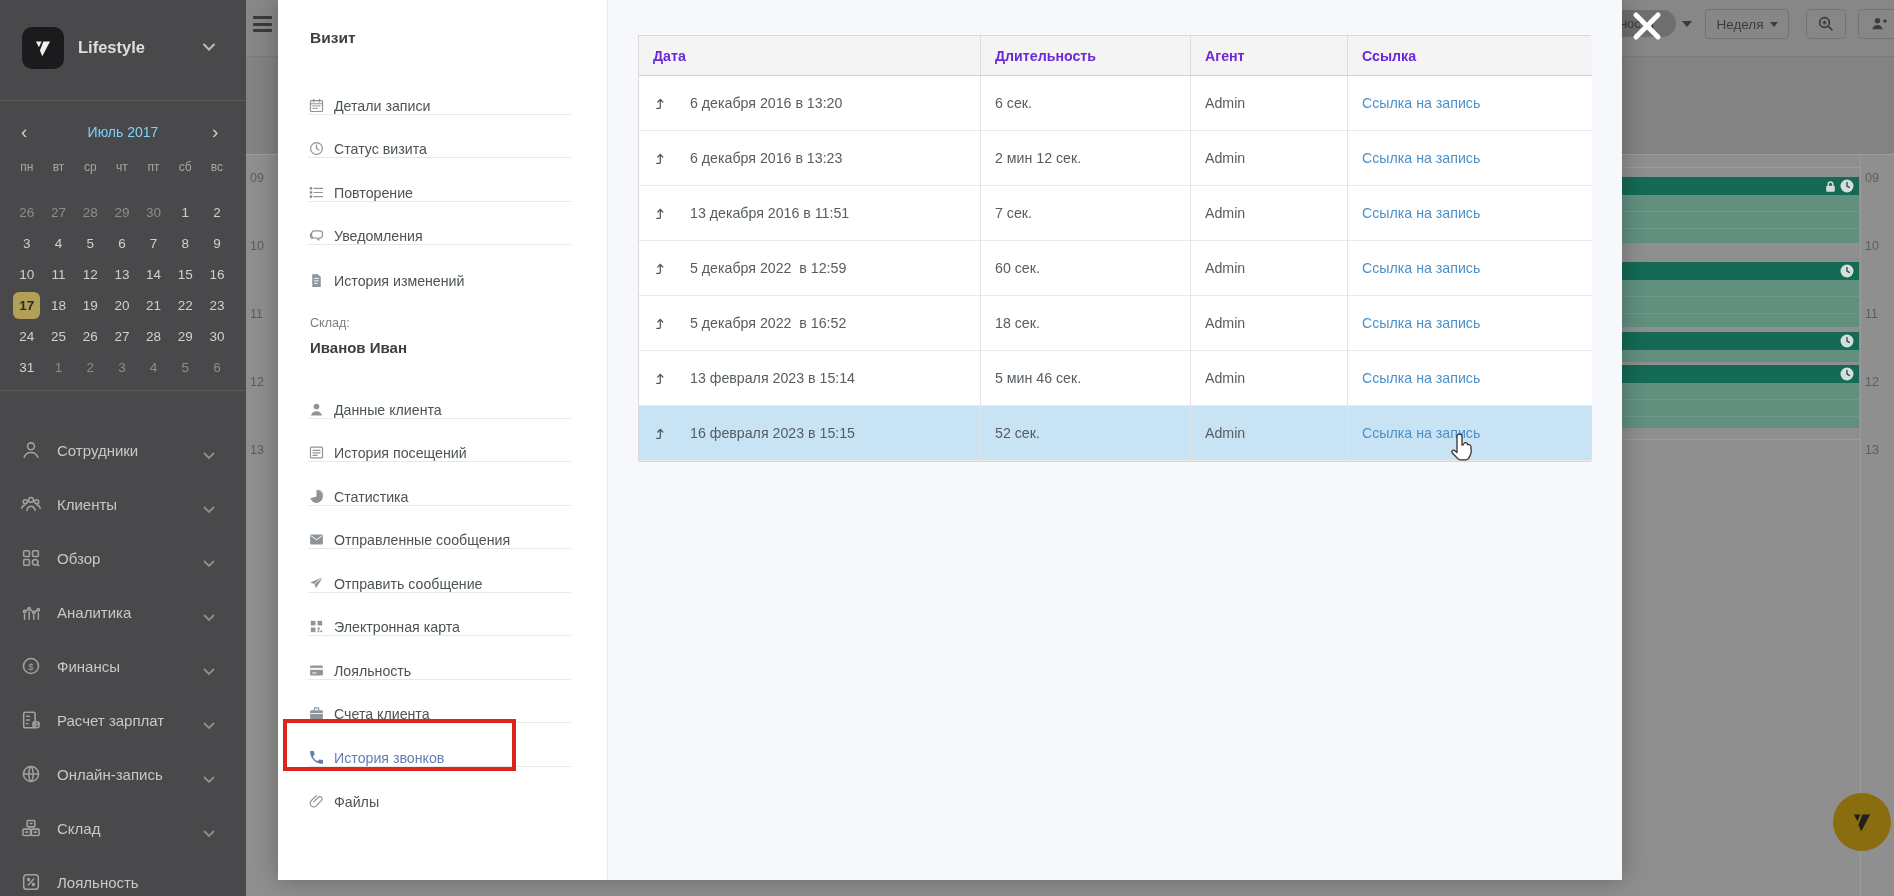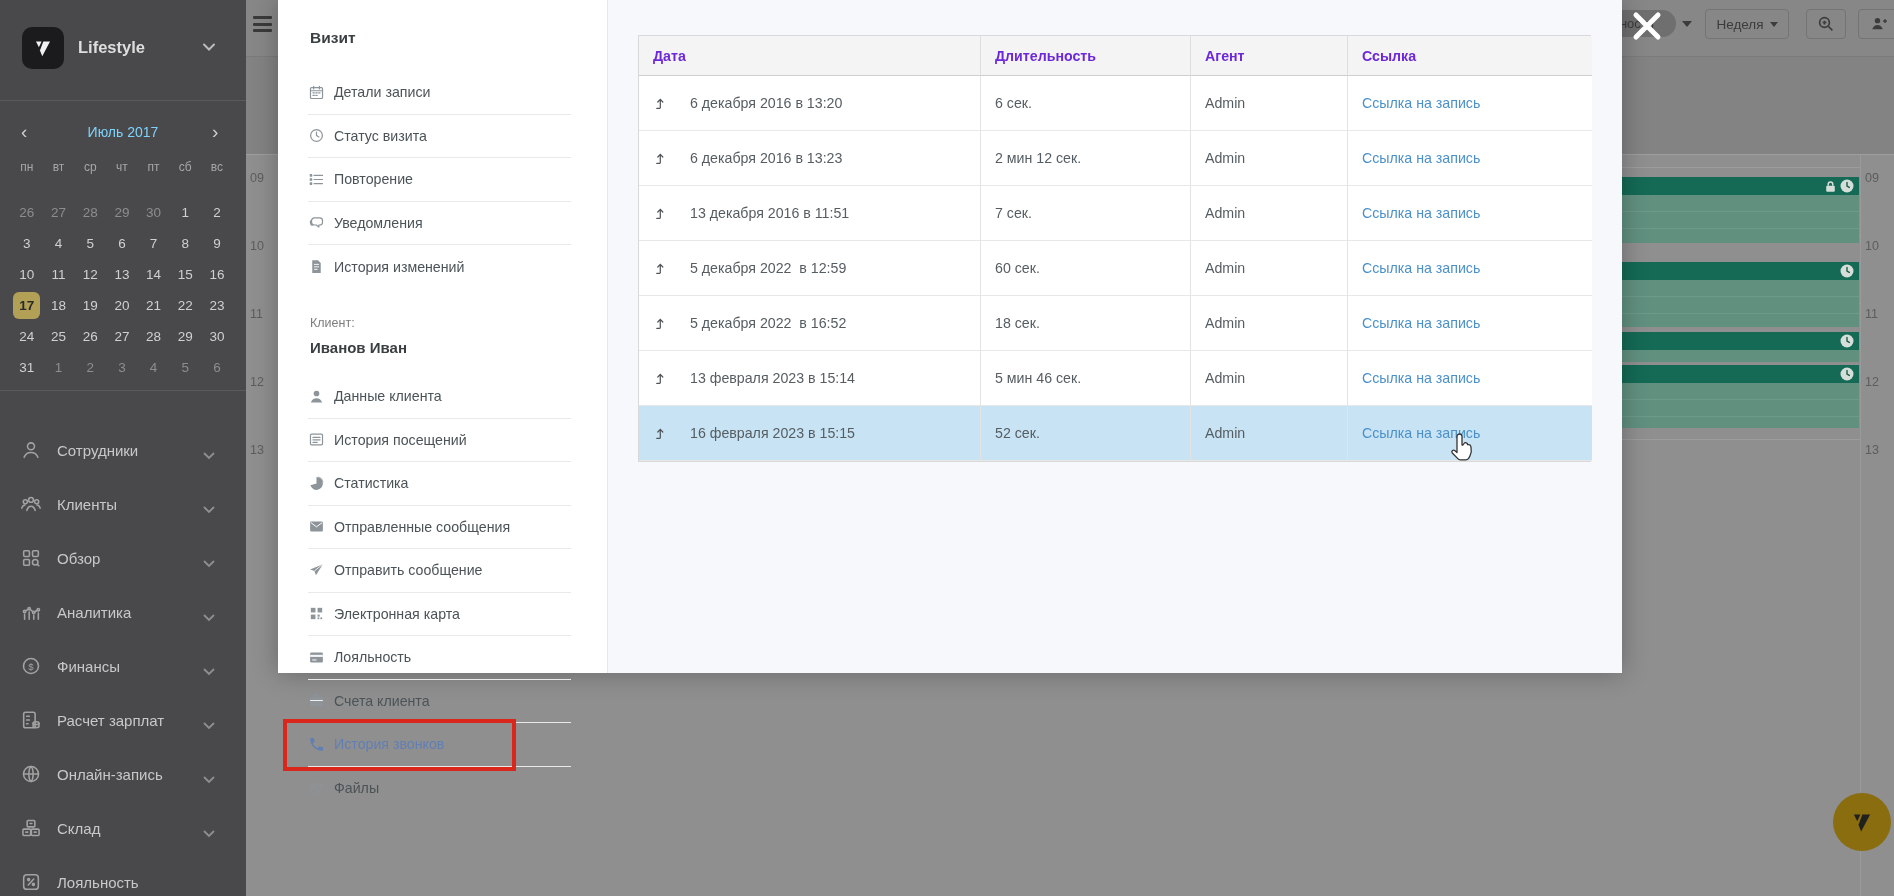--- a/index.html
+++ b/index.html
@@ -55,27 +55,27 @@
   .week-row .sel { background:#b1a055; color:#2b2b2b; border-radius:6px; width:27px; height:27px; line-height:27px; margin:0 2.35px; font-weight:600; }
   .cal-divider { position:absolute; left:0; top:390px; width:100%; height:1px; background:#5a5a5a; }
 
   .side-menu { position:absolute; left:0; top:423px; width:100%; }
   .side-item { position:relative; height:54px; display:flex; align-items:center; cursor:pointer; }
   .side-item .s-icon { position:absolute; left:20px; width:22px; height:22px; color:#a2a2a2; }
   .side-item .s-label { position:absolute; left:57px; font-size:15px; color:#c8c8c8; }
   .side-item .s-chev { position:absolute; right:31px; }
 
   
-  .modal { position:absolute; left:278px; top:0; width:1344px; height:673px; background:#ffffff; z-index:5; box-shadow:0 0 24px rgba(0,0,0,.28); }
+  .modal { position:absolute; left:278px; top:0; width:1344px; height:880px; background:#ffffff; z-index:5; box-shadow:0 0 24px rgba(0,0,0,.28); }
   .content-bg { position:absolute; left:329px; top:0; right:0; bottom:0; background:#f7f8fb; border-left:1px solid #e8e8e8; }
   .visit-heading { position:absolute; left:32px; top:29px; font-size:15.5px; font-weight:700; color:#3a3f42; }
   .m-list { position:absolute; left:30px; width:263px; list-style:none; }
   .m-list.visit { top:71px; }
   .m-list.client { top:375px; }
-  .m-item { height:43.5px; display:flex; align-items:center; border-bottom:1px solid #e9e9e9; cursor:pointer; color:#4b5357; }
+  .m-item { height:43.5px; display:flex; align-items:flex-end; border-bottom:1px solid #e9e9e9; cursor:pointer; color:#4b5357; }
   .m-item:last-child { border-bottom:none; }
   .m-item .mi-icon { width:17px; height:17px; margin-right:9px; color:#8d949a; flex:0 0 auto; }
   .m-item .mi-label { font-size:14.2px; }
   .m-item.active { color:#617fb3; }
   .m-item.active .mi-icon { color:#617fb3; }
   .client-label { position:absolute; left:32px; top:316px; font-size:12.5px; color:#7d7d7d; }
   .client-name { position:absolute; left:32px; top:339px; font-size:15px; font-weight:700; color:#3a3f42; }
   .red-annotation { position:absolute; left:5px; top:719px; width:233px; height:52px; border:4px solid #da271c; z-index:6; pointer-events:none; }
 
   
@@ -442,21 +442,21 @@
         </li>
         <li class="m-item">
           <span class="mi-icon"><svg viewBox="0 0 24 24" width="100%" height="100%" fill="currentColor" stroke="none">
               <path d="M6 3h8l4 4.2V21H6z"></path>
               <path d="M8.5 9h7M8.5 12.5h7M8.5 16h5" stroke="#ffffff" stroke-width="1.3"></path>
             </svg></span>
           <span class="mi-label">История изменений</span>
         </li>
       </ul>
 
-    <div class="client-label">Клиент:</div>
+    <div class="client-label">Склад:</div>
     <div class="client-name">Иванов Иван</div>
     <ul class="m-list client" id="client-menu">
         <li class="m-item">
           <span class="mi-icon"><svg viewBox="0 0 24 24" width="100%" height="100%" fill="currentColor" stroke="none">
               <circle cx="12" cy="7.8" r="4"></circle>
               <path d="M4 20.5c1.3-4 4.4-6 8-6s6.7 2 8 6z"></path>
             </svg></span>
           <span class="mi-label">Данные клиента</span>
         </li>
         <li class="m-item">

